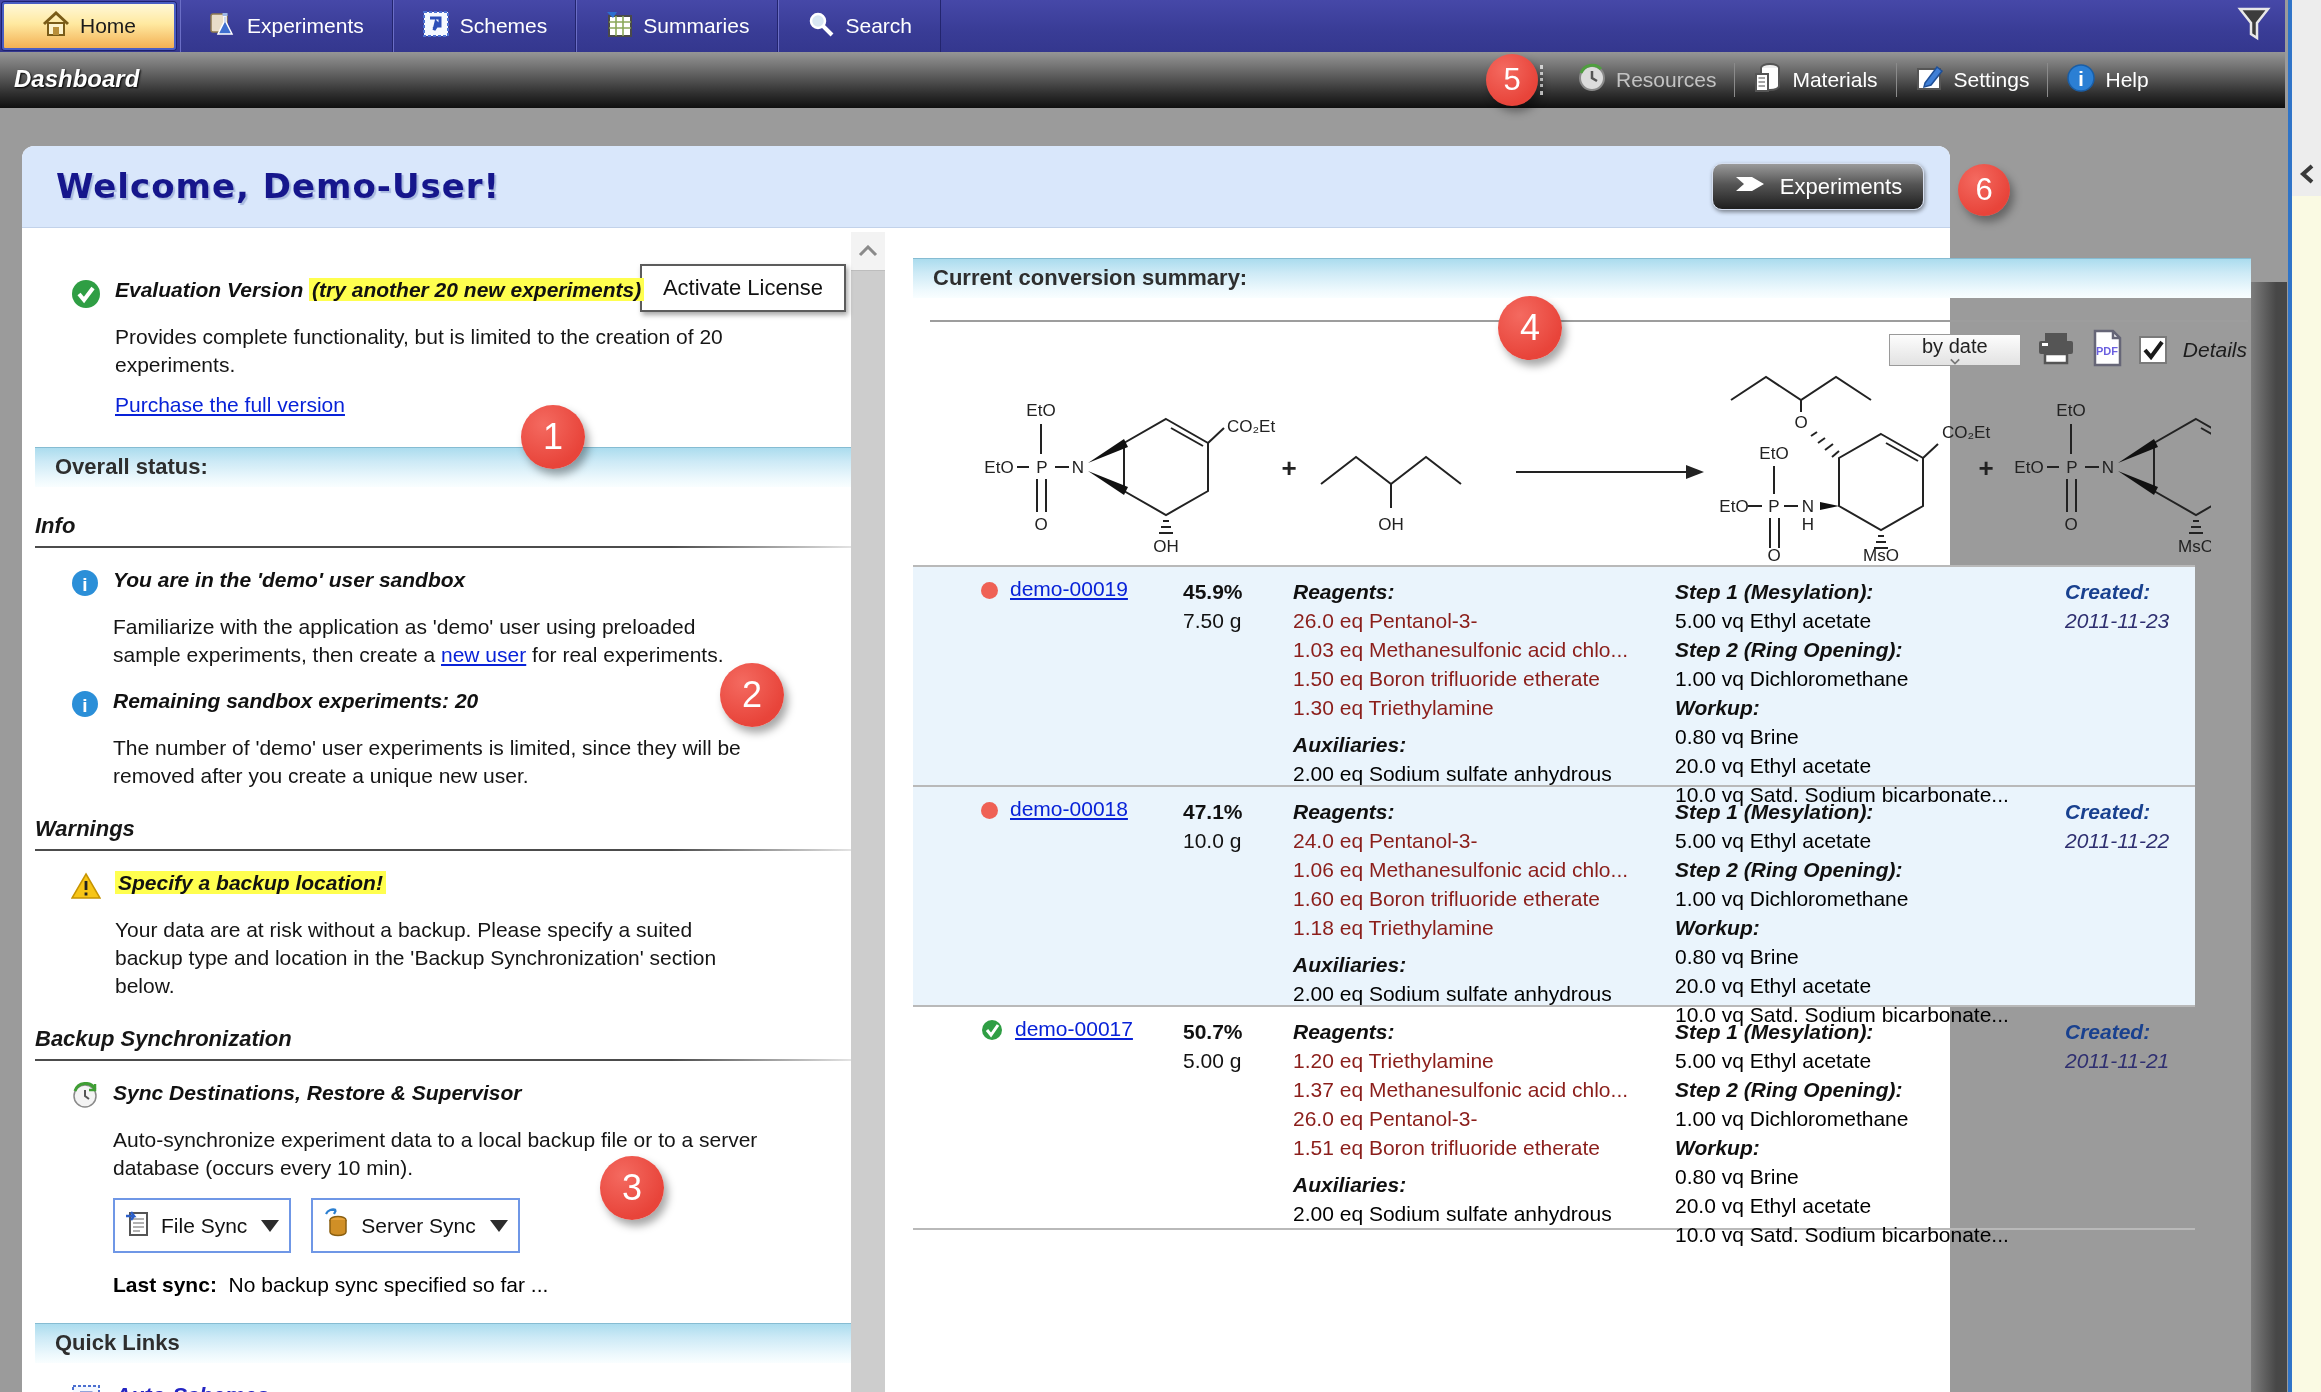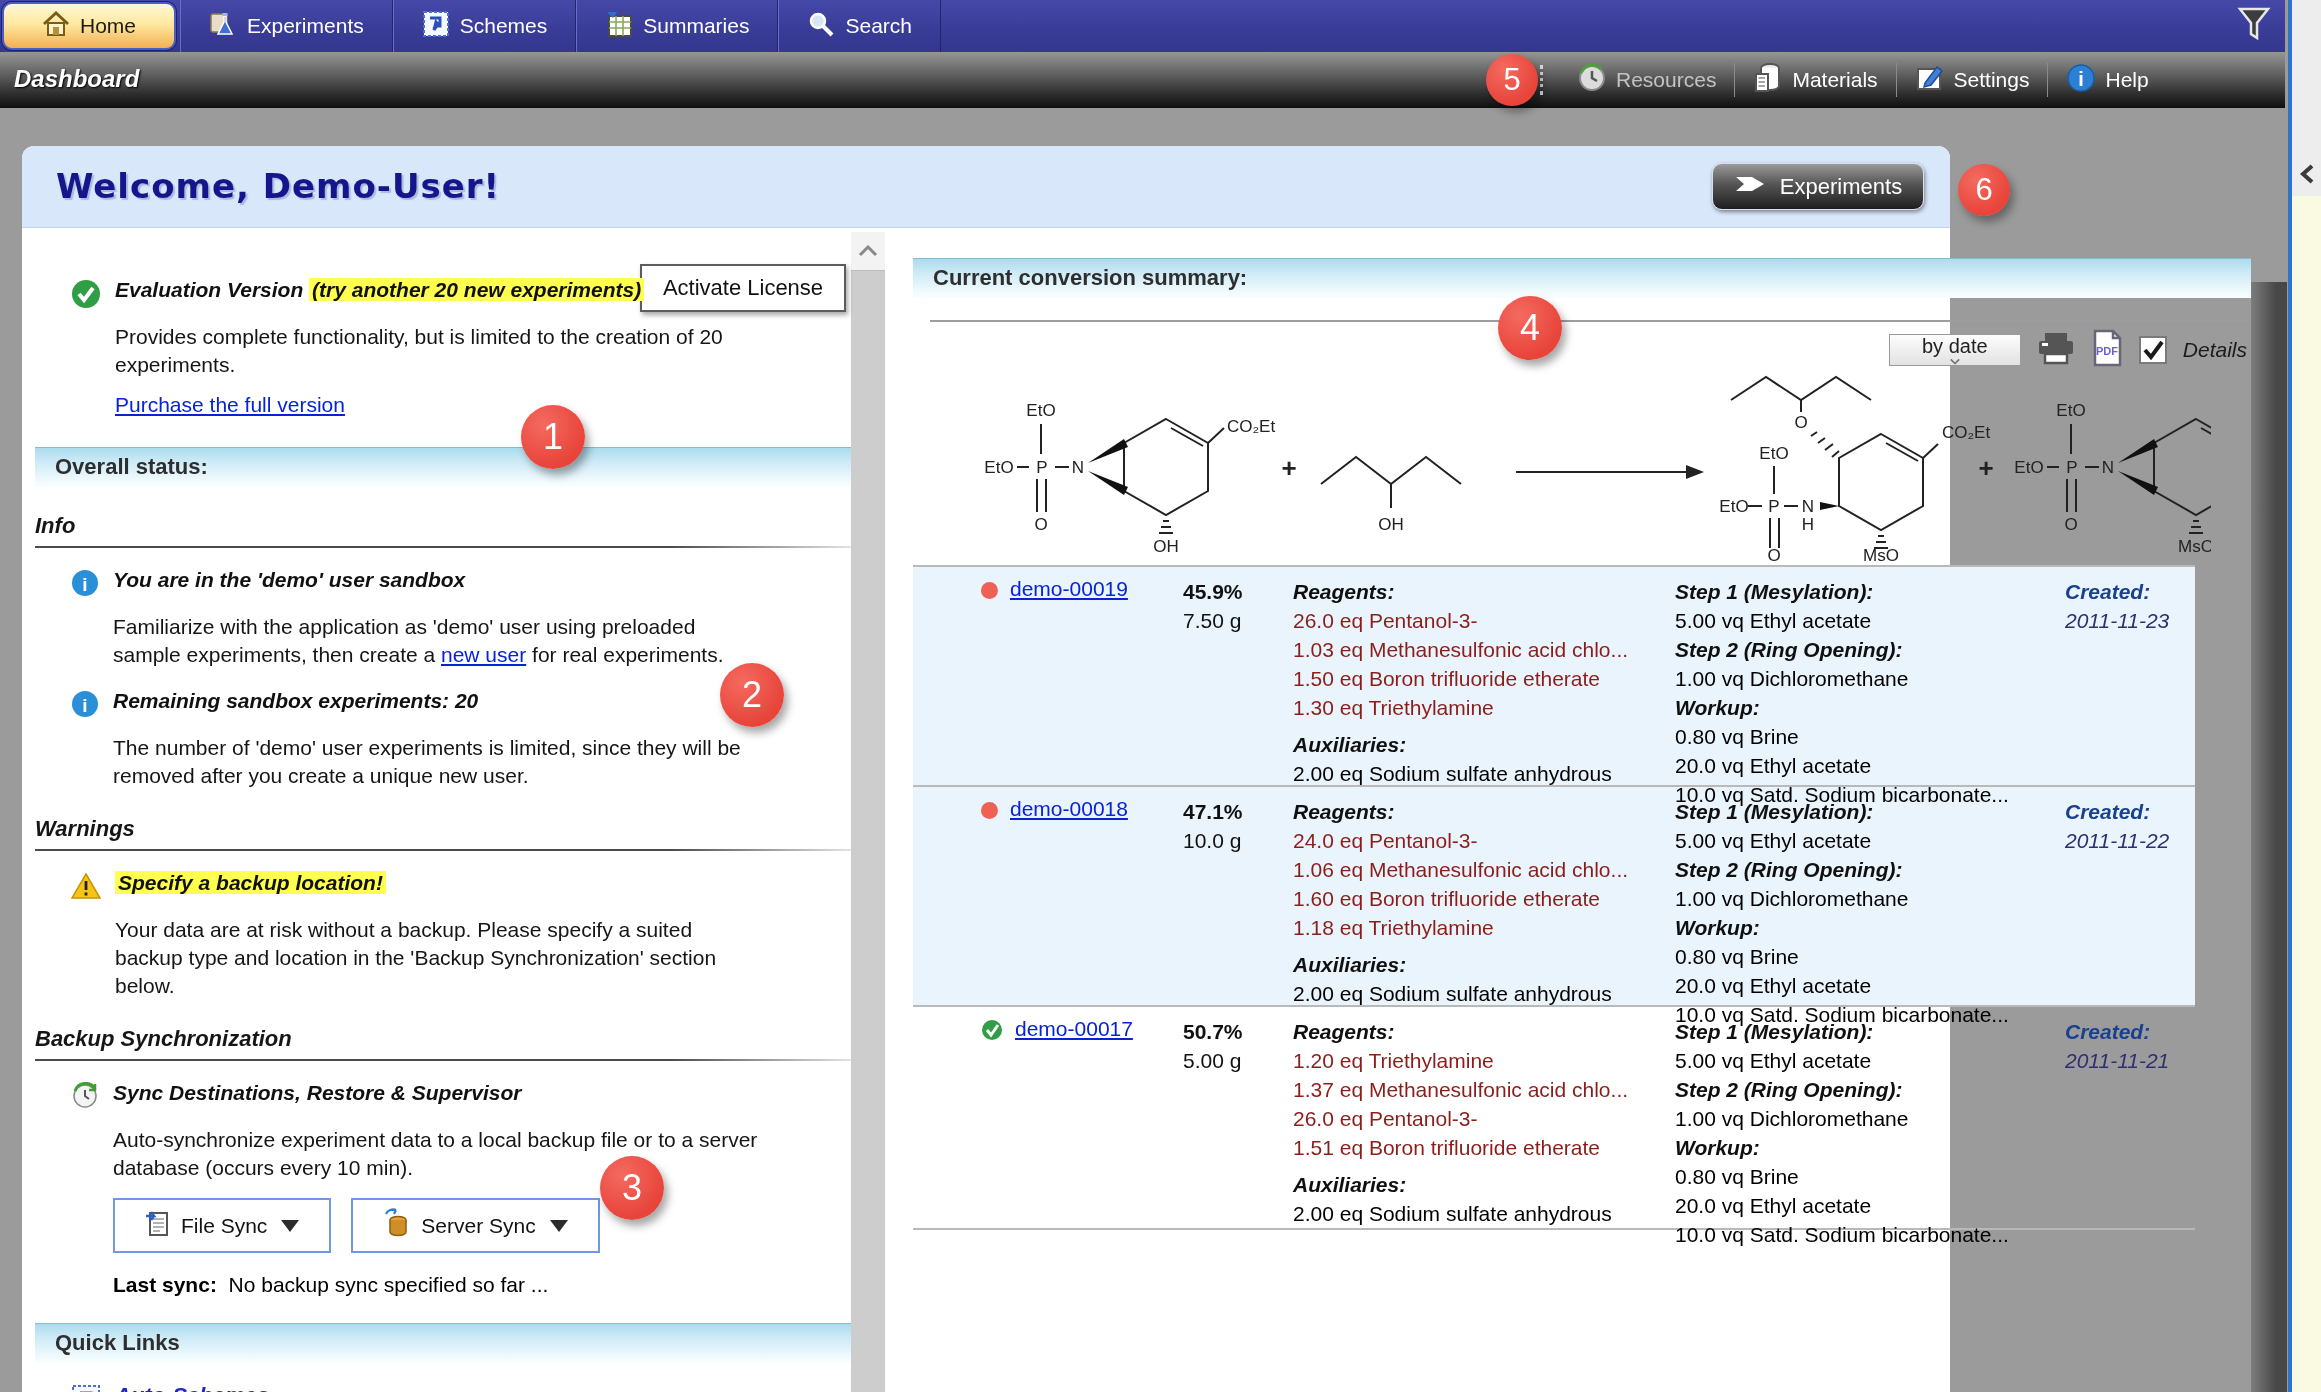--- a/index.html
+++ b/index.html
@@ -4,21 +4,21 @@
 <style>
   * { margin:0; padding:0; box-sizing:border-box; }
   html,body { width:2321px; height:1392px; overflow:hidden;
     font-family:"Liberation Sans", sans-serif; background:#9b9b9b; }
   body { position:relative; }
 
   
   .nav { position:absolute; left:0; top:0; width:2285px; height:52px;
     background:linear-gradient(180deg,#4648a8,#393c96 60%,#34378e);
     display:flex; align-items:stretch; }
-  .tab-home { margin:2px 4px 2px 2px; width:174px; border:2px solid #4a5ec4; border-radius:10px;
+  .tab-home { margin:2px 4px 2px 2px; width:174px; border:2px solid #4a5ec4; border-radius:3px;
     background:linear-gradient(180deg,#fff8d8 0%,#ffe9a0 45%,#f3b054 100%);
     display:flex; align-items:center; justify-content:center; gap:10px;
     color:#1b1b1b; font-size:21px; box-shadow:0 0 0 1px #1e2170; }
   .tab { display:flex; align-items:center; gap:10px; padding:0 28px;
     color:#fff; font-size:21px; border-left:1px solid #6b6ec6; border-right:1px solid #23256e; }
   .tab:last-of-type { border-right:1px solid #23256e; }
   .nav-funnel { position:absolute; left:2237px; top:6px; }
 
   
   .dashbar { position:absolute; left:0; top:52px; width:2285px; height:56px;
@@ -78,21 +78,21 @@
 
   
   .lcol { position:absolute; left:13px; top:112px; width:816px; }
   .activate-btn { position:absolute; left:618px; top:118px; width:206px; height:48px;
     background:#fff; border:2px solid #5c5c5c; font-size:22px; color:#111;
     display:flex; align-items:center; justify-content:center;
     box-shadow:2px 3px 5px rgba(0,0,0,.35); }
   .purchase { display:inline-block; margin:14px 0 0 0; font-size:21px; }
   .syncrow { display:flex; gap:20px; margin-top:16px; }
   .syncbtn { display:flex; align-items:center; gap:10px; border:2px solid #6f97e6; background:#fff;
-    padding:8px 30px; font-size:21px; color:#111; }
+    padding:8px 10px; font-size:21px; color:#111; }
   .tri-down { width:0; height:0; border-left:9px solid transparent; border-right:9px solid transparent;
     border-top:12px solid #2c2c2c; margin-left:4px; }
   .lastsync { margin-top:20px; font-size:21px; }
   .lastsync b { font-weight:bold; }
   .ql-title { font-size:22px; font-weight:bold; font-style:italic; color:#2525c2; }
 
   
   .rcol { position:absolute; left:891px; top:112px; width:1338px; }
   .rhr { position:absolute; left:17px; top:62px; width:1318px; height:2px; background:#9d9d9d; }
   .rtoolbar { position:absolute; top:71px; right:4px; display:flex; align-items:center; gap:16px; }

